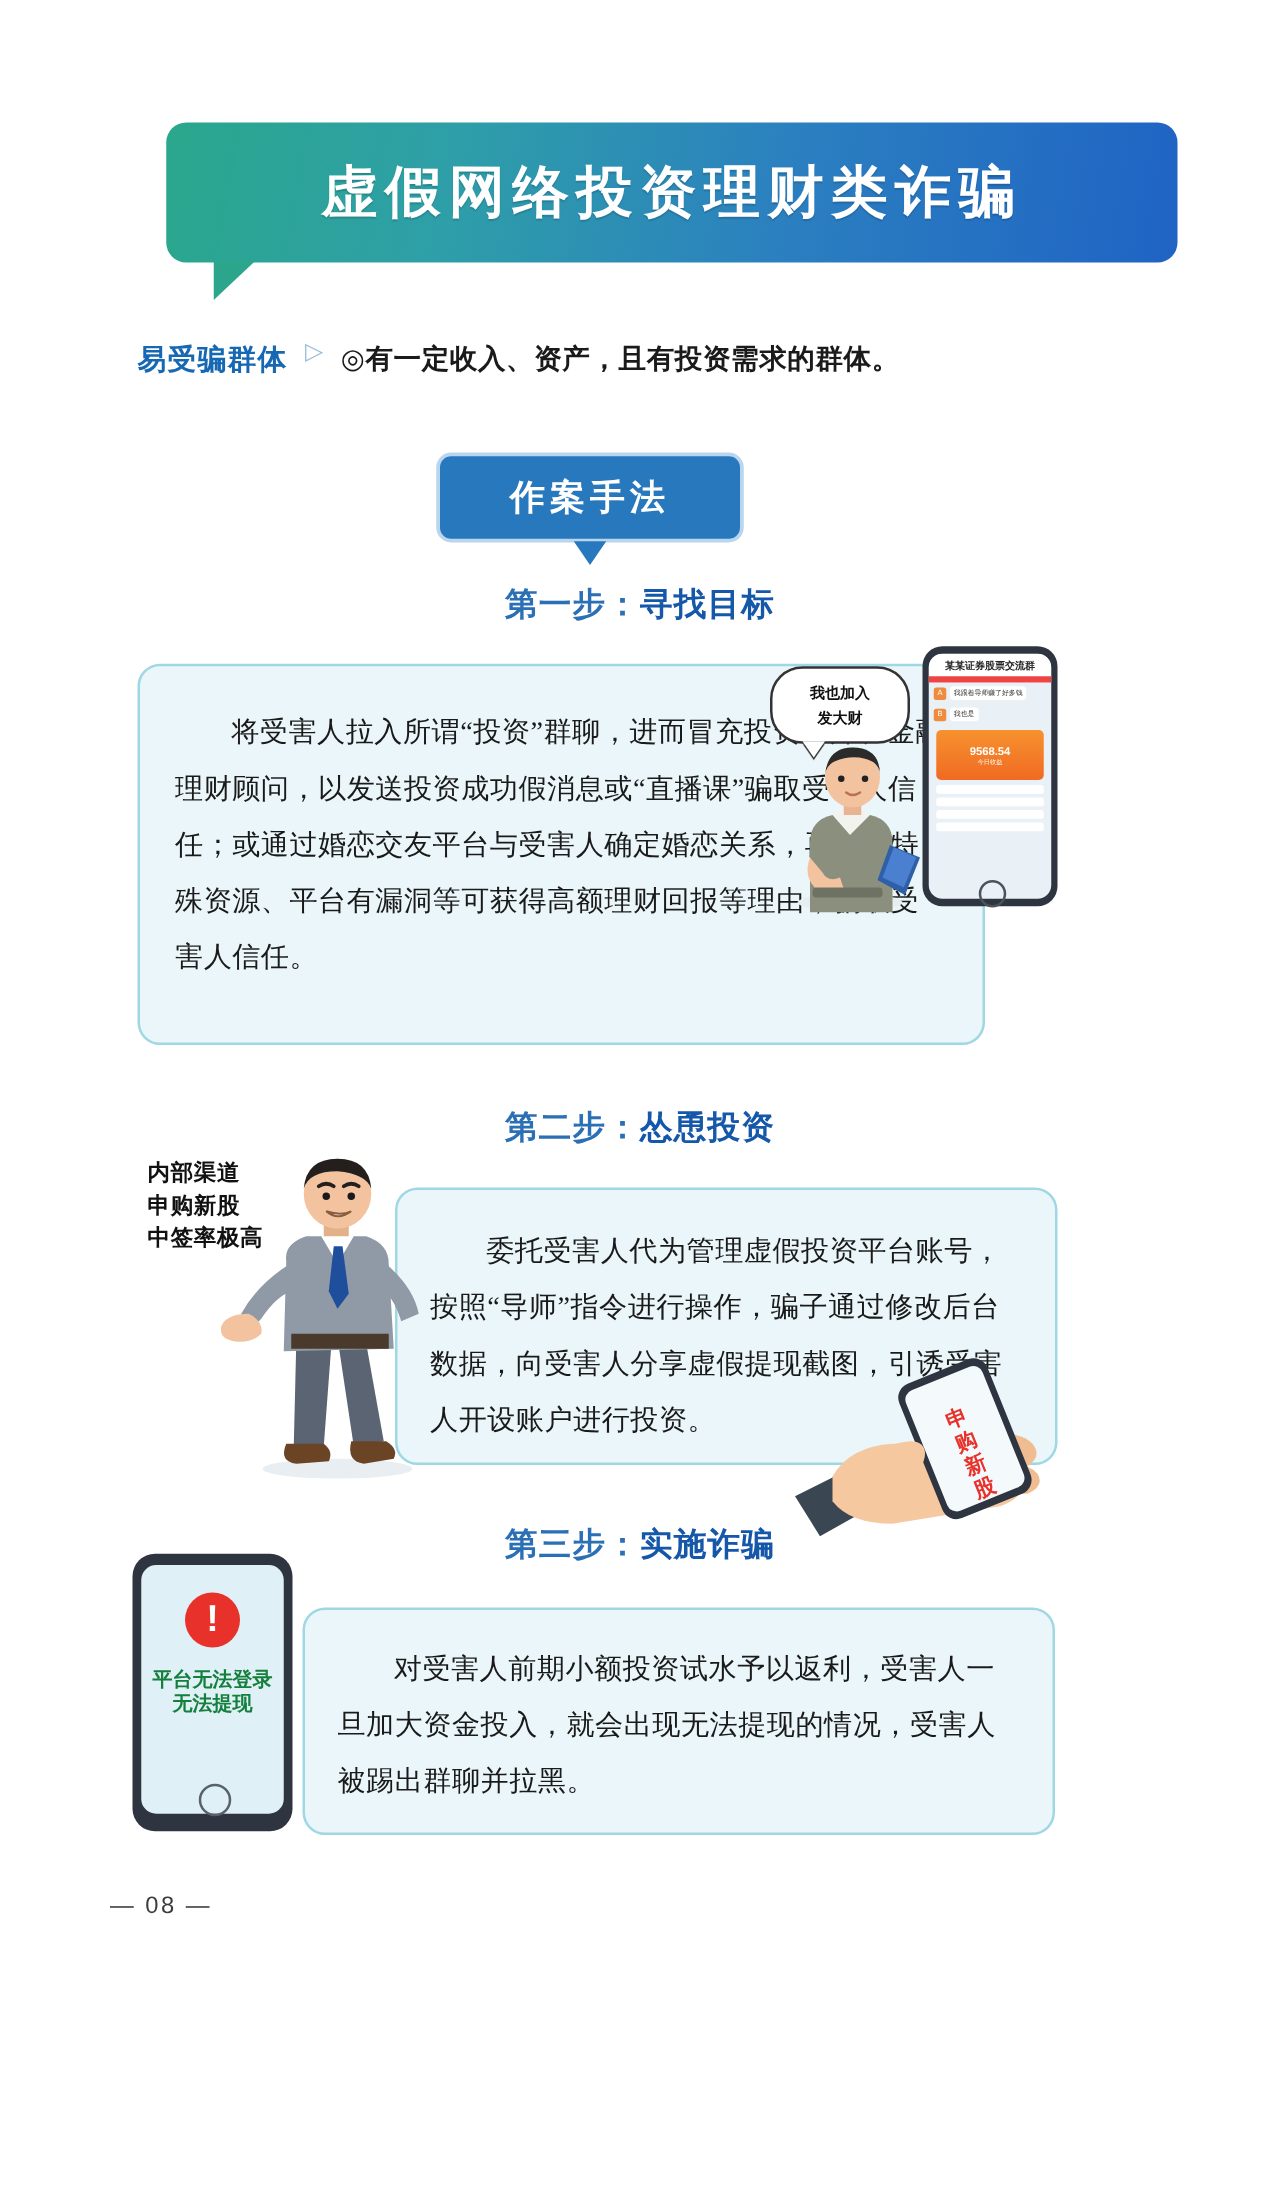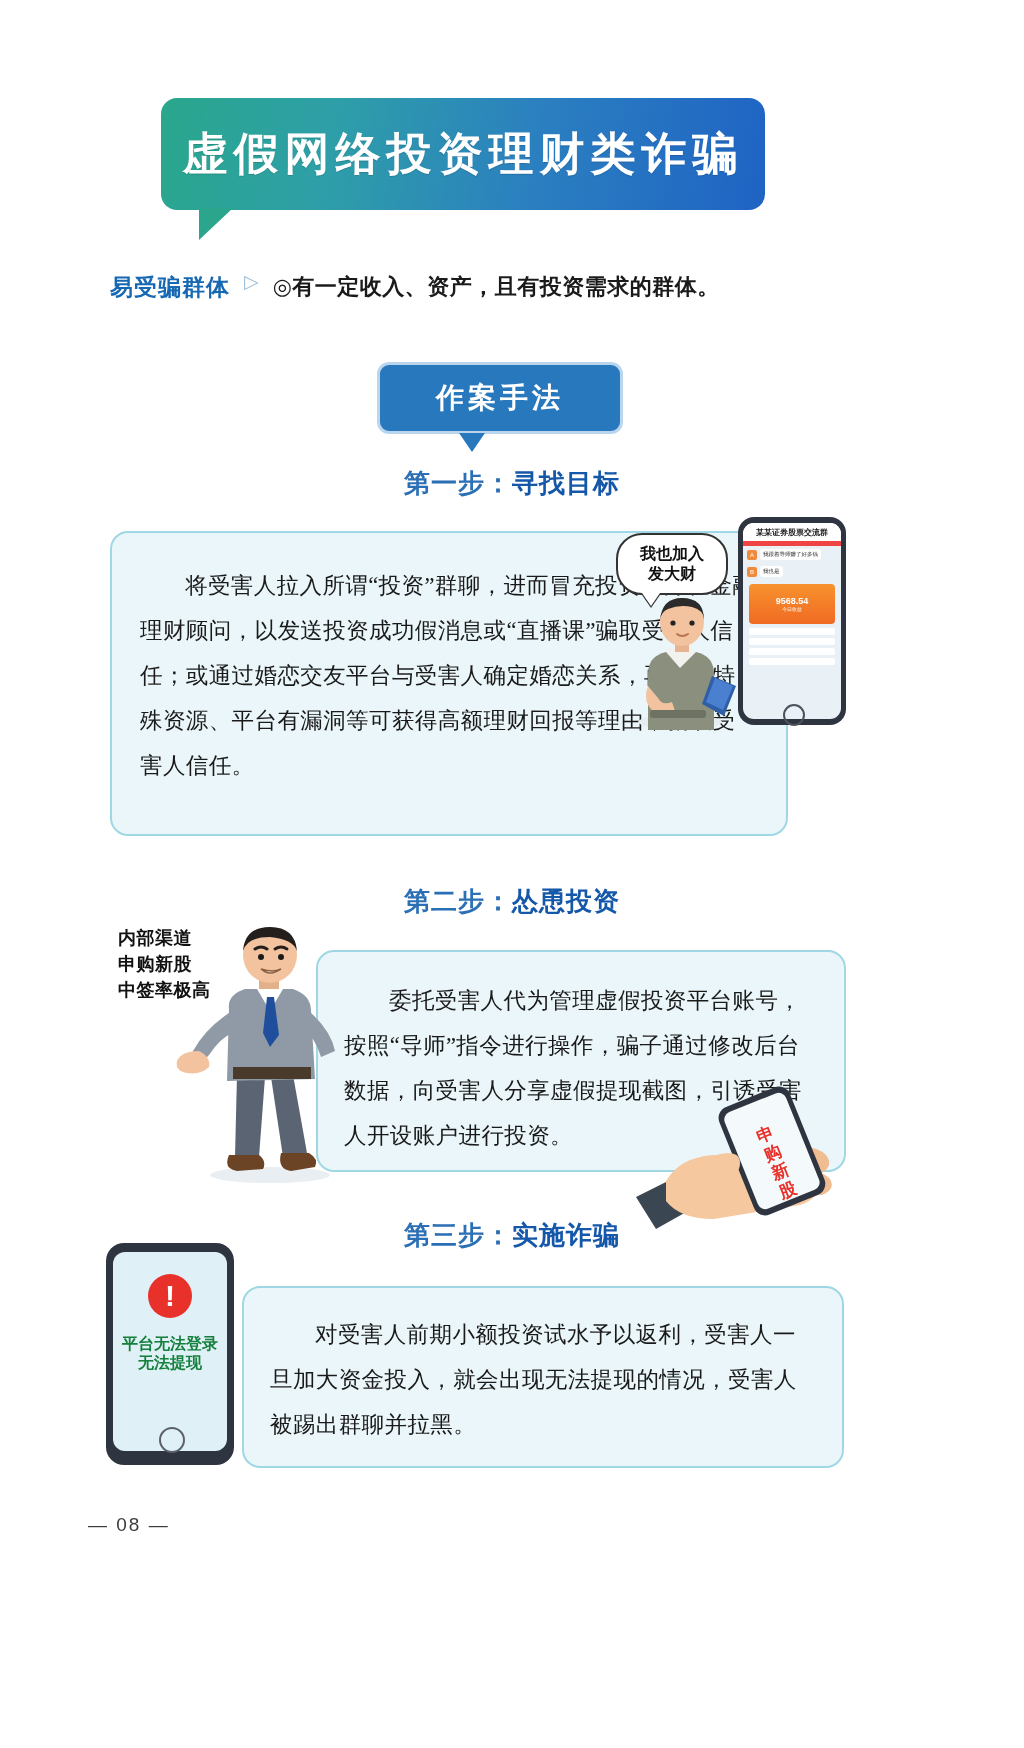--- a/index.html
+++ b/index.html
@@ -14,23 +14,22 @@
     font-family: "Liberation Serif", "DejaVu Serif", serif;
     color: #1a1a1a;
     overflow: hidden;
   }
 
   
   .title-wrap {
     position: absolute;
     left: 133px;
     top: 98px;
-    width: 604px;
+    width: 809px;
     height: 112px;
-    margin-left: 28px;
   }
   .title-banner {
     width: 100%;
     height: 100%;
     border-radius: 16px;
     background: linear-gradient(100deg, #2aa78c 0%, #2e9fa8 28%, #2b7fc0 62%, #1f63c4 100%);
     display: flex;
     align-items: center;
     justify-content: center;
     box-sizing: border-box;
@@ -92,21 +91,20 @@
   .method-pill {
     width: 100%;
     height: 100%;
     border-radius: 12px;
     background: #2878bd;
     border: 3px solid #b9d6ee;
     box-sizing: border-box;
     display: flex;
     align-items: center;
     justify-content: center;
-    margin-left: 28px;
   }
   .method-pill span {
     color: #ffffff;
     font-size: 28px;
     font-weight: bold;
     letter-spacing: 4px;
   }
   .method-tail {
     position: absolute;
     left: 50%;
@@ -172,21 +170,21 @@
     left: 616px; top: 533px;
     width: 108px; height: 58px;
     background: #ffffff;
     border: 2px solid #333;
     border-radius: 26px;
     display: flex;
     flex-direction: column;
     align-items: center;
     justify-content: center;
     font-family: "Liberation Sans", sans-serif;
-    font-size: 16px;
+    font-size: 12px;
     font-weight: bold;
     color: #111;
     line-height: 20px;
     z-index: 6;
   }
   .bubble:after {
     content: "";
     position: absolute;
     left: 24px; bottom: -13px;
     width: 0; height: 0;

